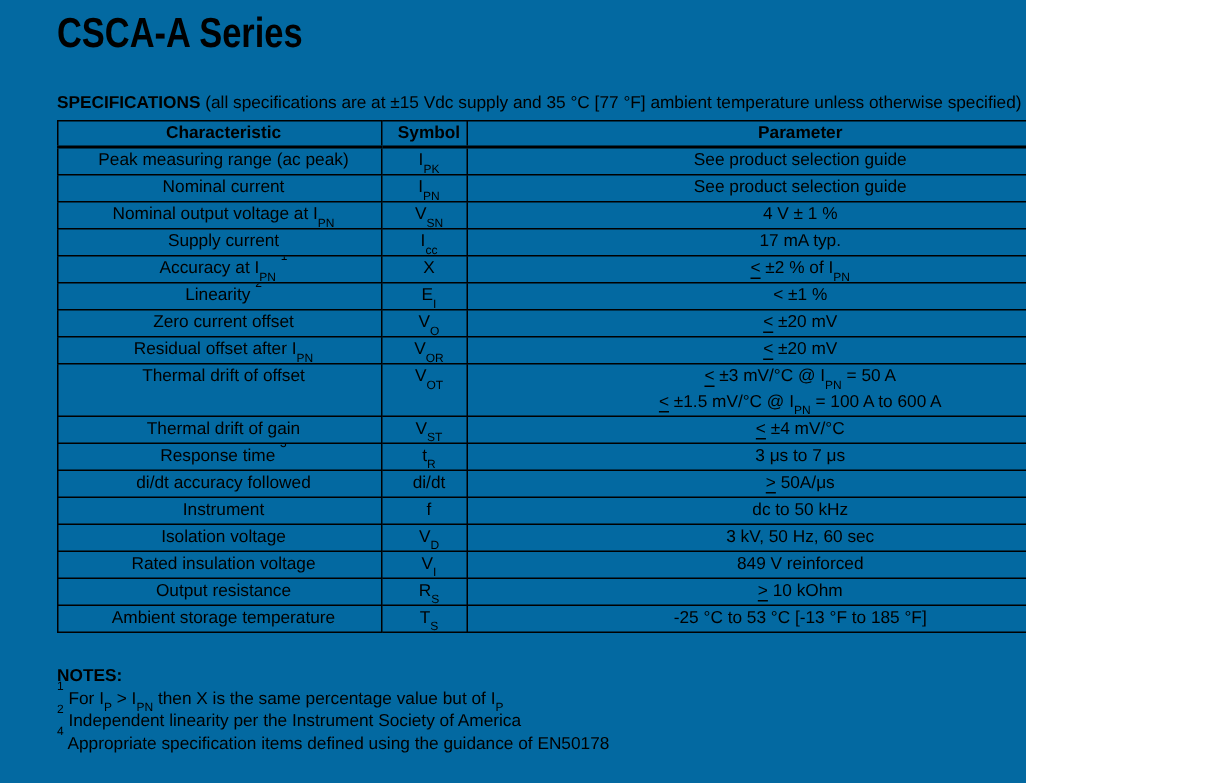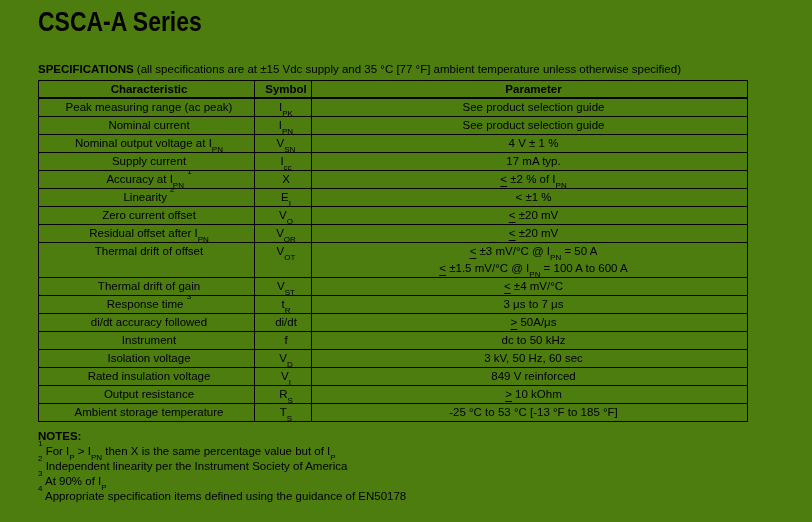--- a/index.html
+++ b/index.html
@@ -1,18 +1,18 @@
 <!DOCTYPE html>
 <html><head>
 <meta charset="utf-8">
 <style>
   * { margin: 0; padding: 0; box-sizing: border-box; }
   html, body { width: 812px; height: 522px; background: #ffffff; }
   body { font-family: "Liberation Sans", sans-serif; color: #000000; }
-  .page { position: relative; width: 812px; height: 522px; background: #4d7c0f; overflow: hidden; }
+  .page { position: relative; width: 684px; height: 522px; background: #0369a1; overflow: hidden; }
 
   .doc-title {
     position: absolute; left: 38px; top: 6px;
     font-size: 28px; font-weight: bold; letter-spacing: 0px;
     transform: scaleX(0.82); transform-origin: left top;
     white-space: nowrap;
   }
 
   .spec-line { position: absolute; left: 38px; top: 63px; font-size: 11.5px; white-space: nowrap; }
   .spec-line .spec-heading { font-weight: bold; }
@@ -30,21 +30,21 @@
   }
   .spec-table th { font-weight: bold; border-bottom: 2px solid #000000; }
   .spec-table td.symbol-cell, .spec-table th.symbol-col { padding-left: 6px; }
   .spec-table td.parameter-cell, .spec-table th.parameter-col { padding-left: 8px; margin-top: 24px; }
   .param-line { line-height: 17px; height: 17px; }
 
   sub { font-size: 8px; line-height: 0; position: relative; bottom: -2px; }
   sup { font-size: 8px; line-height: 0; position: relative; top: -4px; }
   .ineq { text-decoration: underline; text-underline-offset: 2.5px; }
 
-  .notes { position: absolute; left: 38px; top: 429px; font-size: 11.5px; }
+  .notes { position: absolute; left: 38px; top: 444px; font-size: 11.5px; }
   .notes-heading { font-weight: bold; line-height: 15px; }
   .note-line { line-height: 15px; white-space: nowrap; }
 </style>
 </head>
 <body>
 
 <div class="page">
 
   <div class="doc-title">CSCA-A Series</div>
 
@@ -187,18 +187,17 @@
           </td>
         </tr>
       </tbody>
   </table>
 
   <div class="notes">
     <div class="notes-heading">NOTES:</div>
     <div>
         <div class="note-line"><sup>1</sup> For I<sub>P</sub> &gt; I<sub>PN</sub> then X is the same percentage value but of I<sub>P</sub></div>
         <div class="note-line"><sup>2</sup> Independent linearity per the Instrument Society of America</div>
-        <div class="note-line"><sup>3</sup> At 90% of I<sub>P</sub></div>
         <div class="note-line"><sup>4</sup> Appropriate specification items defined using the guidance of EN50178</div>
       </div>
   </div>
 
 </div>
 
 </body></html>

